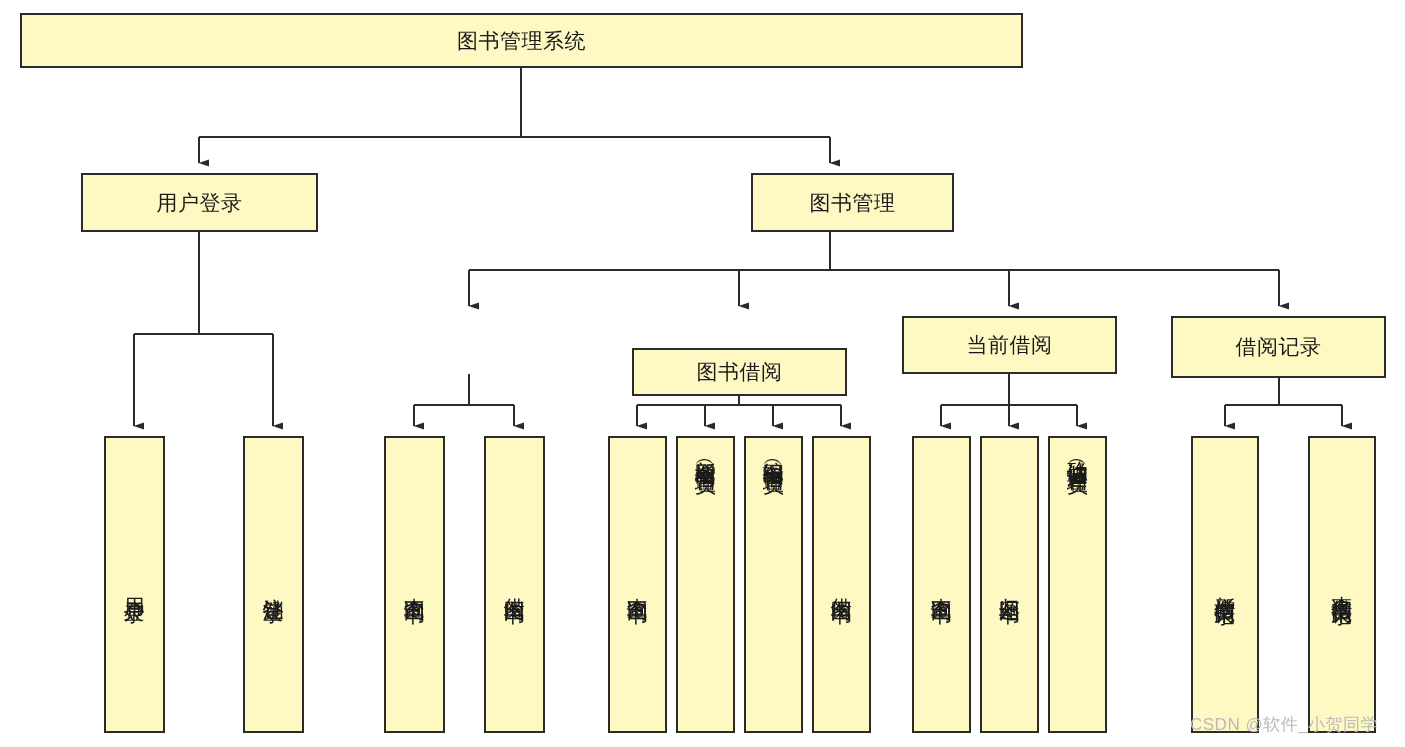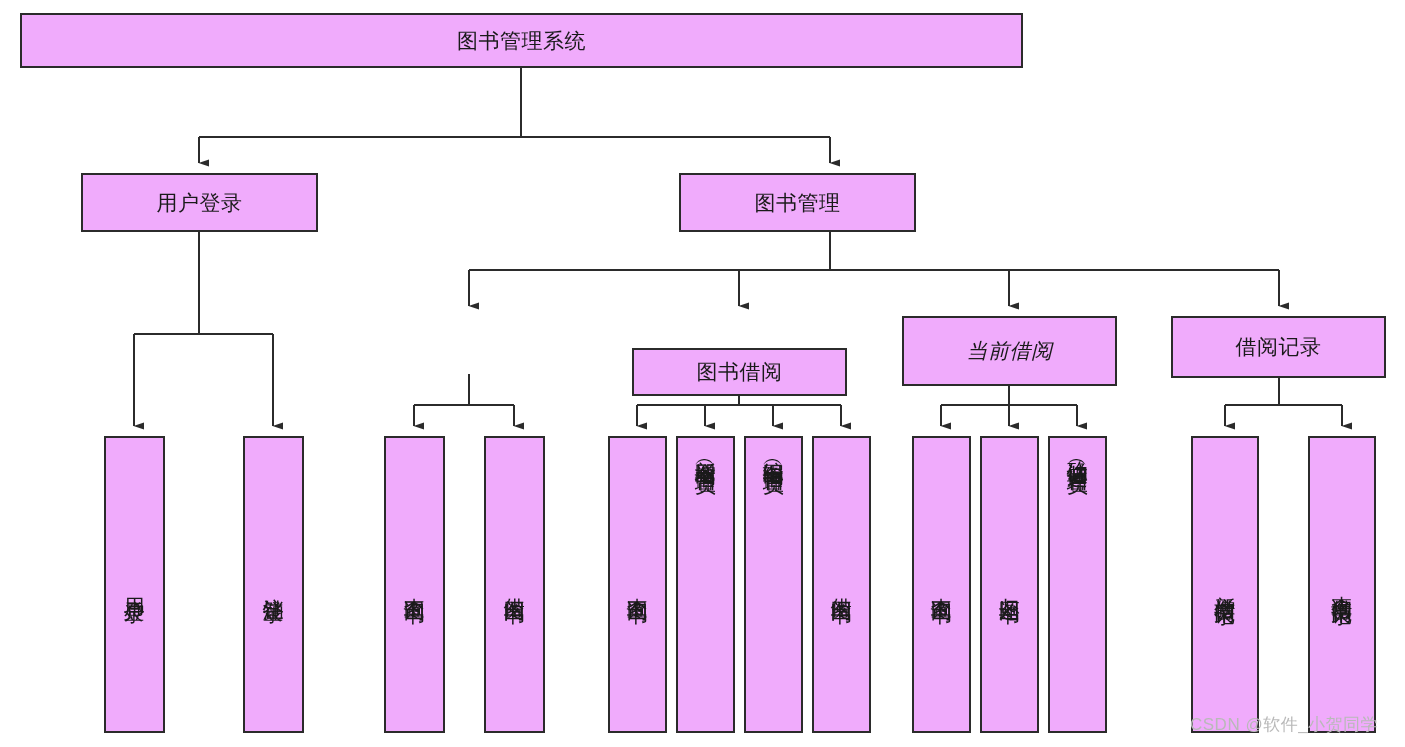--- a/index.html
+++ b/index.html
@@ -21,21 +21,21 @@
     position: absolute;
     left: 0;
     top: 0;
     width: 1405px;
     height: 747px;
     pointer-events: none;
   }
   .node {
     position: absolute;
     box-sizing: border-box;
-    background: #f0abfc;
+    background: #fef9c3;
     border: 2px solid #2b2b2b;
     display: flex;
     align-items: center;
     justify-content: center;
     color: #1a1a1a;
   }
   .node-label {
     display: block;
     white-space: nowrap;
     line-height: 1.12;
@@ -123,28 +123,28 @@
     </g>
   </svg>
 
   <div class="node horiz" style="left:20px; top:13px; width:1003px; height:55px;">
     <span class="node-label">图书管理系统</span>
   </div>
 
   <div class="node horiz" style="left:81px; top:173px; width:237px; height:59px;">
     <span class="node-label">用户登录</span>
   </div>
-  <div class="node horiz" style="left:679px; top:173px; width:237px; height:59px;">
+  <div class="node horiz" style="left:751px; top:173px; width:203px; height:59px;">
     <span class="node-label">图书管理</span>
   </div>
 
   <div class="node horiz" style="left:632px; top:316px; width:215px; height:48px;margin-top:32px;">
     <span class="node-label">图书借阅</span>
   </div>
-  <div class="node horiz" style="left:902px; top:316px; width:215px; height:70px;font-style:italic;">
+  <div class="node horiz" style="left:902px; top:316px; width:215px; height:58px;">
     <span class="node-label">当前借阅</span>
   </div>
   <div class="node horiz" style="left:1171px; top:316px; width:215px; height:62px;">
     <span class="node-label">借阅记录</span>
   </div>
 
   <div class="node vert center-text" style="left:104px; top:436px; width:61px; height:297px;">
     <span class="node-label">用户登录</span>
   </div>
   <div class="node vert center-text" style="left:243px; top:436px; width:61px; height:297px;">

